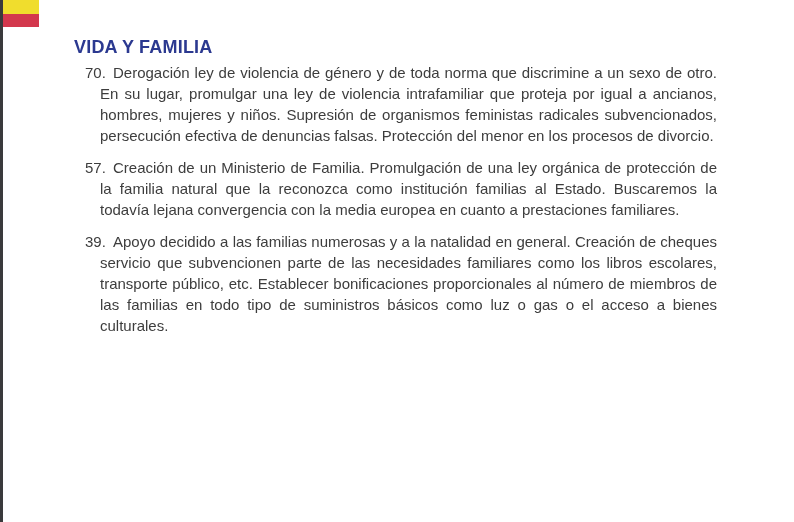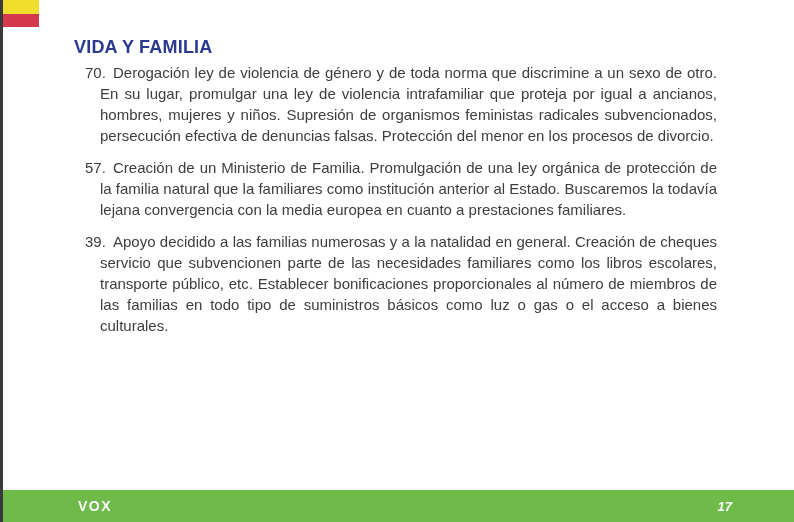--- a/index.html
+++ b/index.html
@@ -101,28 +101,24 @@
 
   <div class="items">
 
     <div class="item">
       <span class="num">70.</span>
       <span>Derogación ley de violencia de género y de toda norma que discrimine a un sexo de otro. En su lugar, promulgar una ley de violencia intrafamiliar que proteja por igual a ancianos, hombres, mujeres y niños. Supresión de organismos feministas radicales subvencionados, persecución efectiva de denuncias falsas. Protección del menor en los procesos de divorcio.</span>
     </div>
 
     <div class="item">
       <span class="num">57.</span>
-      <span>Creación de un Ministerio de Familia. Promulgación de una ley orgánica de protección de la familia natural que la familiares como institución anterior al Estado. Buscaremos la todavía lejana convergencia con la media europea en cuanto a prestaciones familiares.</span>
+      <span>Creación de un Ministerio de Familia. Promulgación de una ley orgánica de protección de la familia natural que la reconozca como institución familias al Estado. Buscaremos la todavía lejana convergencia con la media europea en cuanto a prestaciones familiares.</span>
     </div>
 
     <div class="item">
       <span class="num">39.</span>
       <span>Apoyo decidido a las familias numerosas y a la natalidad en general. Creación de cheques servicio que subvencionen parte de las necesidades familiares como los libros escolares, transporte público, etc. Establecer bonificaciones proporcionales al número de miembros de las familias en todo tipo de suministros básicos como luz o gas o el acceso a bienes culturales.</span>
     </div>
 
   </div>
 
-  <div class="footer">
-    <span class="vox-logo">VOX</span>
-    <span class="page-number">17</span>
-  </div>
 
 </div>
 
 </body></html>

